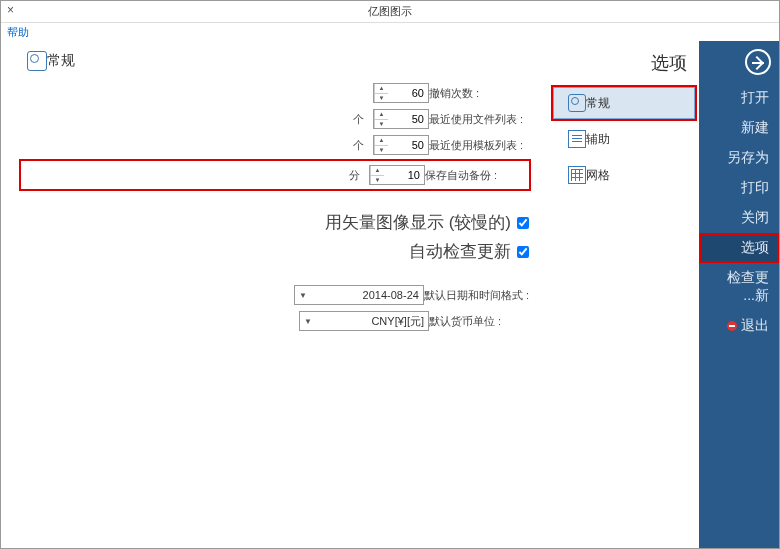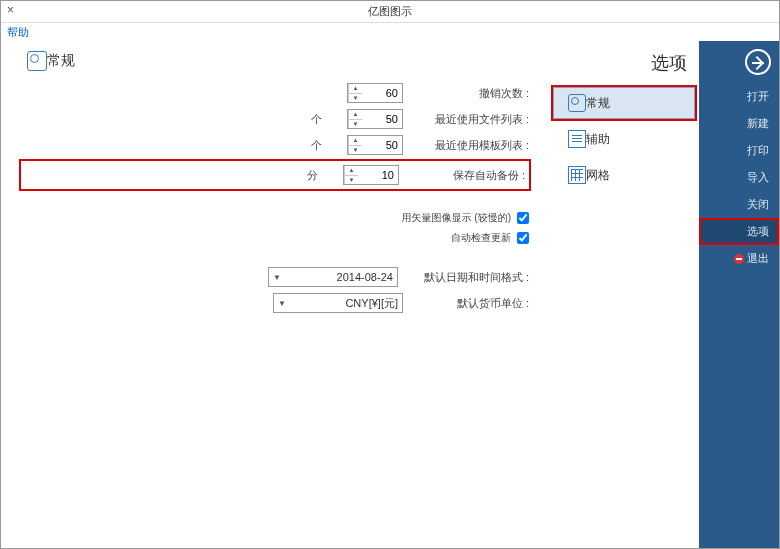--- a/index.html
+++ b/index.html
@@ -7,51 +7,51 @@
 .titlebar { height: 22px; display: flex; align-items: center; justify-content: center; position: relative; border-bottom: 1px solid #ddd; direction: ltr; }
 .titlebar .title { font-size: 11px; color: #333; font-family: Liberation Serif, serif; }
 .titlebar .close { position: absolute; left: 6px; top: 2px; width: 18px; height: 18px; font-size: 12px; color: #555; cursor: pointer; }
 .topbar { height: 18px; padding: 2px 6px; color: #0066cc; font-size: 11px; direction: ltr; }
 .main { display: flex; height: calc(100% - 40px); direction: ltr; }
 .content { flex: 1; display: flex; }
 .sidebar { width: 80px; background: #2a5a8a; color: #fff; display: flex; flex-direction: column; padding-top: 4px; direction: rtl; }
 .back-icon { width: 26px; height: 26px; border: 2px solid #fff; border-radius: 50%; margin: 4px 8px 8px auto; position: relative; cursor: pointer; }
 .back-icon::before { content: ''; position: absolute; width: 8px; height: 8px; border-top: 2px solid #fff; border-right: 2px solid #fff; transform: rotate(45deg); top: 7px; left: 5px; }
 .back-icon::after { content: ''; position: absolute; width: 12px; height: 2px; background: #fff; top: 11px; left: 5px; }
-.side-item { padding: 6px 10px; font-size: 11px; color: #dce8f4; cursor: pointer; text-align: right; }
+.side-item { padding: 6px 10px; font-size: 14px; color: #dce8f4; cursor: pointer; text-align: right; }
 .side-item.sel { background: #1f4870; }
 .side-item.hl { border: 2px solid #d00; padding: 4px 8px; }
 .side-item .exit-icon { display: inline-block; width: 10px; height: 10px; background: #d33; border-radius: 50%; margin-left: 4px; vertical-align: middle; position: relative; }
 .side-item .exit-icon::before { content: ''; position: absolute; width: 6px; height: 2px; background: #fff; top: 4px; left: 2px; }
 .catcol { width: 150px; padding: 10px 4px; }
 .cat { display: flex; align-items: center; justify-content: flex-end; padding: 6px 8px; margin-bottom: 4px; border: 1px solid transparent; cursor: pointer; direction: rtl; }
 .cat.sel { background: #d9e6f2; border: 1px solid #7aa7d4; }
 .cat.hl { outline: 2px solid #d00; }
 .cat .cicon { width: 18px; height: 18px; border: 1px solid #3a7ab8; margin-left: 6px; display: inline-block; position: relative; }
 .cat .cicon.ci-gen { border-radius: 3px; }
 .cat .cicon.ci-gen::before { content: ''; position: absolute; width: 6px; height: 6px; border: 1px solid #3a7ab8; border-radius: 50%; top: 2px; left: 2px; }
 .cat .cicon.ci-aux::before { content: ''; position: absolute; width: 10px; height: 1px; background: #3a7ab8; top: 4px; left: 3px; box-shadow: 0 3px 0 #3a7ab8, 0 6px 0 #3a7ab8; }
 .cat .cicon.ci-grid::before { content: ''; position: absolute; inset: 2px; background-image: linear-gradient(#3a7ab8 1px, transparent 1px), linear-gradient(90deg, #3a7ab8 1px, transparent 1px); background-size: 4px 4px; }
 .cat .clab { color: #333; font-size: 12px; }
 .settings { flex: 1; padding: 10px 20px; }
 .sect-title { display: flex; align-items: center; justify-content: flex-end; font-size: 14px; color: #333; margin-bottom: 12px; direction: rtl; }
 .sect-title .sicon { width: 20px; height: 20px; border: 1px solid #3a7ab8; border-radius: 3px; margin-left: 6px; position: relative; }
 .sect-title .sicon::before { content: ''; position: absolute; width: 7px; height: 7px; border: 1px solid #3a7ab8; border-radius: 50%; top: 2px; left: 2px; }
-.row { display: flex; align-items: center; justify-content: flex-end; margin: 6px 0; direction: ltr; gap: 16px; }
-.row .rlabel { color: #444; font-size: 11px; margin-left: 10px; min-width: 100px; text-align: right; }
+.row { display: flex; align-items: center; justify-content: flex-end; margin: 6px 0; direction: ltr; }
+.row .rlabel { color: #444; font-size: 11px; min-width: 100px; text-align: left; }
 .row .unit { color: #444; font-size: 11px; margin-right: 6px; width: 14px; text-align: left; }
 .row .spinner { display: flex; border: 1px solid #999; height: 20px; }
 .row .spinner input { border: none; width: 40px; text-align: right; padding: 0 4px; font-size: 11px; outline: none; }
 .row .spinner .spins { width: 14px; display: flex; flex-direction: column; border-left: 1px solid #ccc; }
 .row .spinner .spins span { flex: 1; font-size: 6px; text-align: center; line-height: 8px; color: #555; cursor: pointer; }
 .row .spinner .spins span:first-child { border-bottom: 1px solid #ccc; }
 .row.hl { outline: 2px solid #d00; padding: 4px; }
 .crow { display: flex; align-items: center; justify-content: flex-end; margin: 6px 0; direction: ltr; }
 .crow input[type=checkbox] { margin-left: 6px; width: 12px; height: 12px; }
-.crow .clabel { color: #444; font-size: 10px; }
+.crow .clabel { color: #444; font-size: 17px; }
 .row .combo { border: 1px solid #999; height: 20px; width: 130px; display: flex; align-items: center; padding: 0 4px; font-size: 11px; color: #333; justify-content: space-between; cursor: pointer; }
 .row .combo .arr { font-size: 8px; color: #555; }
 </style>
 </head>
 <body>
 
 <div class="titlebar">
   <span class="close">×</span>
   <span class="title">亿图图示</span>
 </div>
@@ -159,22 +159,23 @@
         <span class="clab">网格</span>
         <span class="cicon ci-grid"></span>
       </div>
     </div>
   </div>
 
   <div class="sidebar">
     <div class="back-icon"></div>
     <div class="side-item">打开</div>
     <div class="side-item">新建</div>
+    <div class="side-item">另存为</div>
     <div class="side-item">打印</div>
-    <div class="side-item">导入</div>
     <div class="side-item">关闭</div>
     <div class="side-item sel hl">选项</div>
+    <div class="side-item">检查更新...</div>
     <div class="side-item">
       <span>退出</span>
       <span class="exit-icon"></span>
     </div>
   </div>
 </div>
 
 </body></html>

